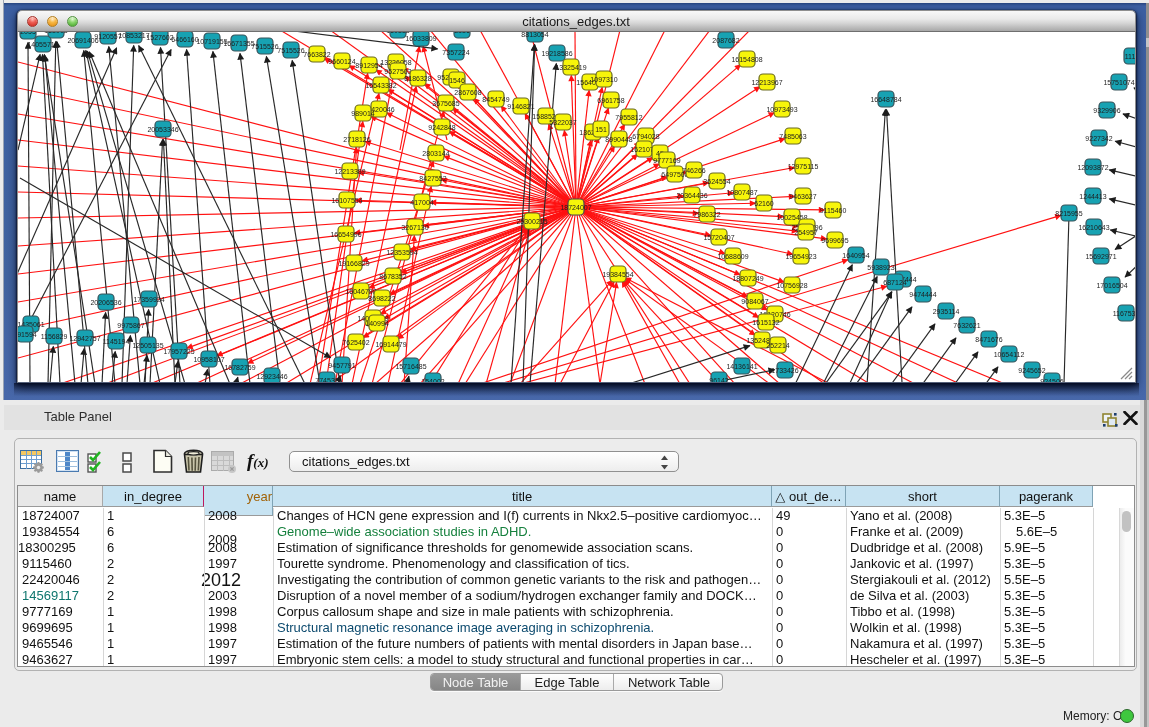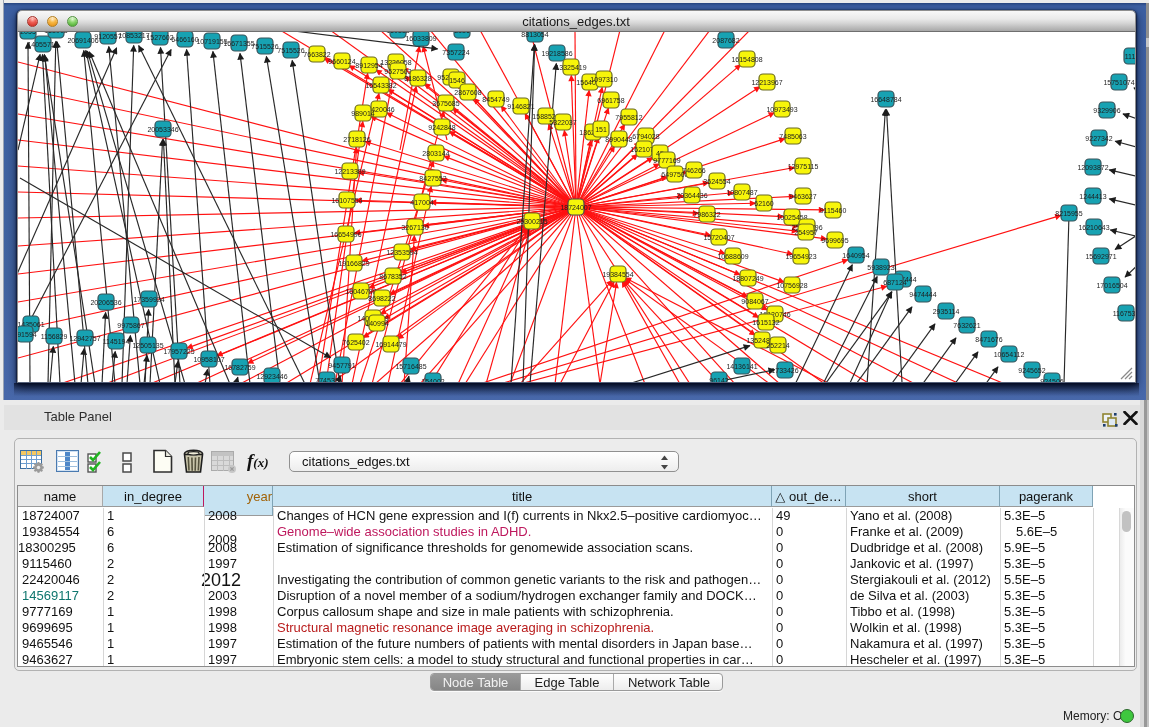--- a/index.html
+++ b/index.html
@@ -953,34 +953,35 @@
 <div class="abs" style="left:0px;top:22px;width:85px;height:16px;font-size:13px;color:#111;line-height:16px;padding-left:4px;white-space:nowrap;overflow:hidden;">18724007</div>
 <div class="abs" style="left:85px;top:22px;width:101px;height:16px;font-size:13px;color:#111;line-height:16px;padding-left:4px;white-space:nowrap;overflow:hidden;">1</div>
 <div class="abs" style="left:186px;top:22px;width:69px;height:16px;font-size:13px;color:#111;line-height:16px;padding-left:4px;white-space:nowrap;overflow:hidden;">2008</div>
 <div class="abs" style="left:255px;top:22px;width:499px;height:16px;font-size:13px;color:#111;line-height:16px;padding-left:4px;white-space:nowrap;overflow:hidden;">Changes of HCN gene expression and I(f) currents in Nkx2.5–positive cardiomyoc…</div>
 <div class="abs" style="left:754px;top:22px;width:74px;height:16px;font-size:13px;color:#111;line-height:16px;padding-left:4px;white-space:nowrap;overflow:hidden;">49</div>
 <div class="abs" style="left:828px;top:22px;width:154px;height:16px;font-size:13px;color:#111;line-height:16px;padding-left:4px;white-space:nowrap;overflow:hidden;">Yano et al. (2008)</div>
 <div class="abs" style="left:982px;top:22px;width:93px;height:16px;font-size:13px;color:#111;line-height:16px;padding-left:4px;white-space:nowrap;overflow:hidden;">5.3E–5</div>
 <div class="abs" style="left:0px;top:38px;width:85px;height:16px;font-size:13px;color:#111;line-height:16px;padding-left:4px;white-space:nowrap;overflow:hidden;">19384554</div>
 <div class="abs" style="left:85px;top:38px;width:101px;height:16px;font-size:13px;color:#111;line-height:16px;padding-left:4px;white-space:nowrap;overflow:hidden;">6</div>
 <div class="abs" style="left:186px;top:38px;width:69px;height:16px;font-size:13px;color:#111;line-height:16px;padding-left:4px;white-space:nowrap;overflow:hidden;margin-top:8px;">2009</div>
-<div class="abs" style="left:255px;top:38px;width:499px;height:16px;font-size:13px;color:#be185d;line-height:16px;padding-left:4px;white-space:nowrap;overflow:hidden;">Genome–wide association studies in ADHD.</div>
+<div class="abs" style="left:255px;top:38px;width:499px;height:16px;font-size:13px;color:#15803d;line-height:16px;padding-left:4px;white-space:nowrap;overflow:hidden;">Genome–wide association studies in ADHD.</div>
 <div class="abs" style="left:754px;top:38px;width:74px;height:16px;font-size:13px;color:#111;line-height:16px;padding-left:4px;white-space:nowrap;overflow:hidden;">0</div>
 <div class="abs" style="left:828px;top:38px;width:154px;height:16px;font-size:13px;color:#111;line-height:16px;padding-left:4px;white-space:nowrap;overflow:hidden;">Franke et al. (2009)</div>
 <div class="abs" style="left:982px;top:38px;width:93px;height:16px;font-size:13px;color:#111;line-height:16px;padding-left:16px;white-space:nowrap;overflow:hidden;">5.6E–5</div>
 <div class="abs" style="left:0px;top:54px;width:85px;height:16px;font-size:13px;color:#111;line-height:16px;padding-left:0;white-space:nowrap;overflow:hidden;">18300295</div>
 <div class="abs" style="left:85px;top:54px;width:101px;height:16px;font-size:13px;color:#111;line-height:16px;padding-left:4px;white-space:nowrap;overflow:hidden;">6</div>
 <div class="abs" style="left:186px;top:54px;width:69px;height:16px;font-size:13px;color:#111;line-height:16px;padding-left:4px;white-space:nowrap;overflow:hidden;">2008</div>
 <div class="abs" style="left:255px;top:54px;width:499px;height:16px;font-size:13px;color:#111;line-height:16px;padding-left:4px;white-space:nowrap;overflow:hidden;">Estimation of significance thresholds for genomewide association scans.</div>
 <div class="abs" style="left:754px;top:54px;width:74px;height:16px;font-size:13px;color:#111;line-height:16px;padding-left:4px;white-space:nowrap;overflow:hidden;">0</div>
 <div class="abs" style="left:828px;top:54px;width:154px;height:16px;font-size:13px;color:#111;line-height:16px;padding-left:4px;white-space:nowrap;overflow:hidden;">Dudbridge et al. (2008)</div>
 <div class="abs" style="left:982px;top:54px;width:93px;height:16px;font-size:13px;color:#111;line-height:16px;padding-left:4px;white-space:nowrap;overflow:hidden;">5.9E–5</div>
 <div class="abs" style="left:0px;top:70px;width:85px;height:16px;font-size:13px;color:#111;line-height:16px;padding-left:4px;white-space:nowrap;overflow:hidden;">9115460</div>
 <div class="abs" style="left:85px;top:70px;width:101px;height:16px;font-size:13px;color:#111;line-height:16px;padding-left:4px;white-space:nowrap;overflow:hidden;">2</div>
 <div class="abs" style="left:186px;top:70px;width:69px;height:16px;font-size:13px;color:#111;line-height:16px;padding-left:4px;white-space:nowrap;overflow:hidden;">1997</div>
+<div class="abs" style="left:255px;top:70px;width:499px;height:16px;font-size:13px;color:#111;line-height:16px;padding-left:4px;white-space:nowrap;overflow:hidden;">Tourette syndrome. Phenomenology and classification of tics.</div>
 <div class="abs" style="left:754px;top:70px;width:74px;height:16px;font-size:13px;color:#111;line-height:16px;padding-left:4px;white-space:nowrap;overflow:hidden;">0</div>
 <div class="abs" style="left:828px;top:70px;width:154px;height:16px;font-size:13px;color:#111;line-height:16px;padding-left:4px;white-space:nowrap;overflow:hidden;">Jankovic et al. (1997)</div>
 <div class="abs" style="left:982px;top:70px;width:93px;height:16px;font-size:13px;color:#111;line-height:16px;padding-left:4px;white-space:nowrap;overflow:hidden;">5.3E–5</div>
 <div class="abs" style="left:0px;top:86px;width:85px;height:16px;font-size:13px;color:#111;line-height:16px;padding-left:4px;white-space:nowrap;overflow:hidden;">22420046</div>
 <div class="abs" style="left:85px;top:86px;width:101px;height:16px;font-size:13px;color:#111;line-height:16px;padding-left:4px;white-space:nowrap;overflow:hidden;">2</div>
 <div class="abs" style="left:179px;top:86px;width:69px;height:16px;font-size:18px;color:#111;line-height:16px;padding-left:4px;white-space:nowrap;overflow:hidden;">2012</div>
 <div class="abs" style="left:255px;top:86px;width:499px;height:16px;font-size:13px;color:#111;line-height:16px;padding-left:4px;white-space:nowrap;overflow:hidden;">Investigating the contribution of common genetic variants to the risk and pathogen…</div>
 <div class="abs" style="left:754px;top:86px;width:74px;height:16px;font-size:13px;color:#111;line-height:16px;padding-left:4px;white-space:nowrap;overflow:hidden;">0</div>
 <div class="abs" style="left:828px;top:86px;width:154px;height:16px;font-size:13px;color:#111;line-height:16px;padding-left:4px;white-space:nowrap;overflow:hidden;">Stergiakouli et al. (2012)</div>
 <div class="abs" style="left:982px;top:86px;width:93px;height:16px;font-size:13px;color:#111;line-height:16px;padding-left:4px;white-space:nowrap;overflow:hidden;">5.5E–5</div>
@@ -994,21 +995,21 @@
 <div class="abs" style="left:0px;top:118px;width:85px;height:16px;font-size:13px;color:#111;line-height:16px;padding-left:4px;white-space:nowrap;overflow:hidden;">9777169</div>
 <div class="abs" style="left:85px;top:118px;width:101px;height:16px;font-size:13px;color:#111;line-height:16px;padding-left:4px;white-space:nowrap;overflow:hidden;">1</div>
 <div class="abs" style="left:186px;top:118px;width:69px;height:16px;font-size:13px;color:#111;line-height:16px;padding-left:4px;white-space:nowrap;overflow:hidden;">1998</div>
 <div class="abs" style="left:255px;top:118px;width:499px;height:16px;font-size:13px;color:#111;line-height:16px;padding-left:4px;white-space:nowrap;overflow:hidden;">Corpus callosum shape and size in male patients with schizophrenia.</div>
 <div class="abs" style="left:754px;top:118px;width:74px;height:16px;font-size:13px;color:#111;line-height:16px;padding-left:4px;white-space:nowrap;overflow:hidden;">0</div>
 <div class="abs" style="left:828px;top:118px;width:154px;height:16px;font-size:13px;color:#111;line-height:16px;padding-left:4px;white-space:nowrap;overflow:hidden;">Tibbo et al. (1998)</div>
 <div class="abs" style="left:982px;top:118px;width:93px;height:16px;font-size:13px;color:#111;line-height:16px;padding-left:4px;white-space:nowrap;overflow:hidden;">5.3E–5</div>
 <div class="abs" style="left:0px;top:134px;width:85px;height:16px;font-size:13px;color:#111;line-height:16px;padding-left:4px;white-space:nowrap;overflow:hidden;">9699695</div>
 <div class="abs" style="left:85px;top:134px;width:101px;height:16px;font-size:13px;color:#111;line-height:16px;padding-left:4px;white-space:nowrap;overflow:hidden;">1</div>
 <div class="abs" style="left:186px;top:134px;width:69px;height:16px;font-size:13px;color:#111;line-height:16px;padding-left:4px;white-space:nowrap;overflow:hidden;">1998</div>
-<div class="abs" style="left:255px;top:134px;width:499px;height:16px;font-size:13px;color:#b91c1c;line-height:16px;padding-left:4px;white-space:nowrap;overflow:hidden;">Structural magnetic resonance image averaging in schizophrenia.</div>
+<div class="abs" style="left:255px;top:134px;width:499px;height:16px;font-size:13px;color:#0c4a6e;line-height:16px;padding-left:4px;white-space:nowrap;overflow:hidden;">Structural magnetic resonance image averaging in schizophrenia.</div>
 <div class="abs" style="left:754px;top:134px;width:74px;height:16px;font-size:13px;color:#111;line-height:16px;padding-left:4px;white-space:nowrap;overflow:hidden;">0</div>
 <div class="abs" style="left:828px;top:134px;width:154px;height:16px;font-size:13px;color:#111;line-height:16px;padding-left:4px;white-space:nowrap;overflow:hidden;">Wolkin et al. (1998)</div>
 <div class="abs" style="left:982px;top:134px;width:93px;height:16px;font-size:13px;color:#111;line-height:16px;padding-left:4px;white-space:nowrap;overflow:hidden;">5.3E–5</div>
 <div class="abs" style="left:0px;top:150px;width:85px;height:16px;font-size:13px;color:#111;line-height:16px;padding-left:4px;white-space:nowrap;overflow:hidden;">9465546</div>
 <div class="abs" style="left:85px;top:150px;width:101px;height:16px;font-size:13px;color:#111;line-height:16px;padding-left:4px;white-space:nowrap;overflow:hidden;">1</div>
 <div class="abs" style="left:186px;top:150px;width:69px;height:16px;font-size:13px;color:#111;line-height:16px;padding-left:4px;white-space:nowrap;overflow:hidden;">1997</div>
 <div class="abs" style="left:255px;top:150px;width:499px;height:16px;font-size:13px;color:#111;line-height:16px;padding-left:4px;white-space:nowrap;overflow:hidden;">Estimation of the future numbers of patients with mental disorders in Japan base…</div>
 <div class="abs" style="left:754px;top:150px;width:74px;height:16px;font-size:13px;color:#111;line-height:16px;padding-left:4px;white-space:nowrap;overflow:hidden;">0</div>
 <div class="abs" style="left:828px;top:150px;width:154px;height:16px;font-size:13px;color:#111;line-height:16px;padding-left:4px;white-space:nowrap;overflow:hidden;">Nakamura et al. (1997)</div>
 <div class="abs" style="left:982px;top:150px;width:93px;height:16px;font-size:13px;color:#111;line-height:16px;padding-left:4px;white-space:nowrap;overflow:hidden;">5.3E–5</div>

